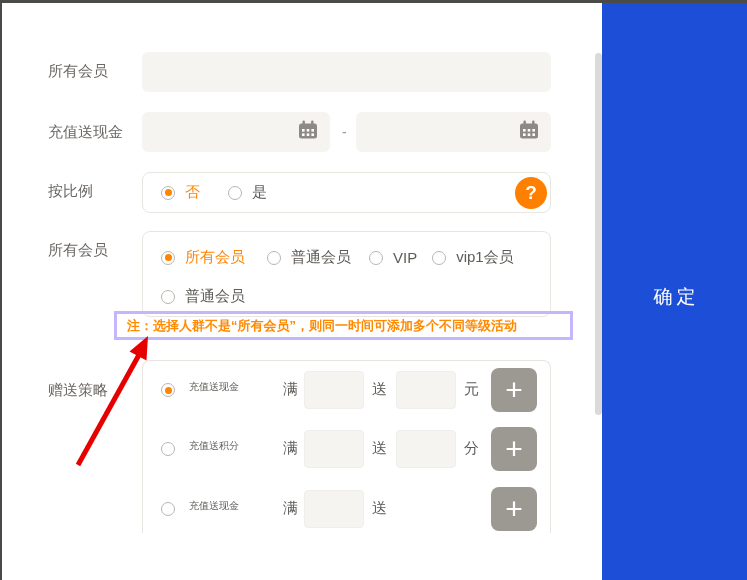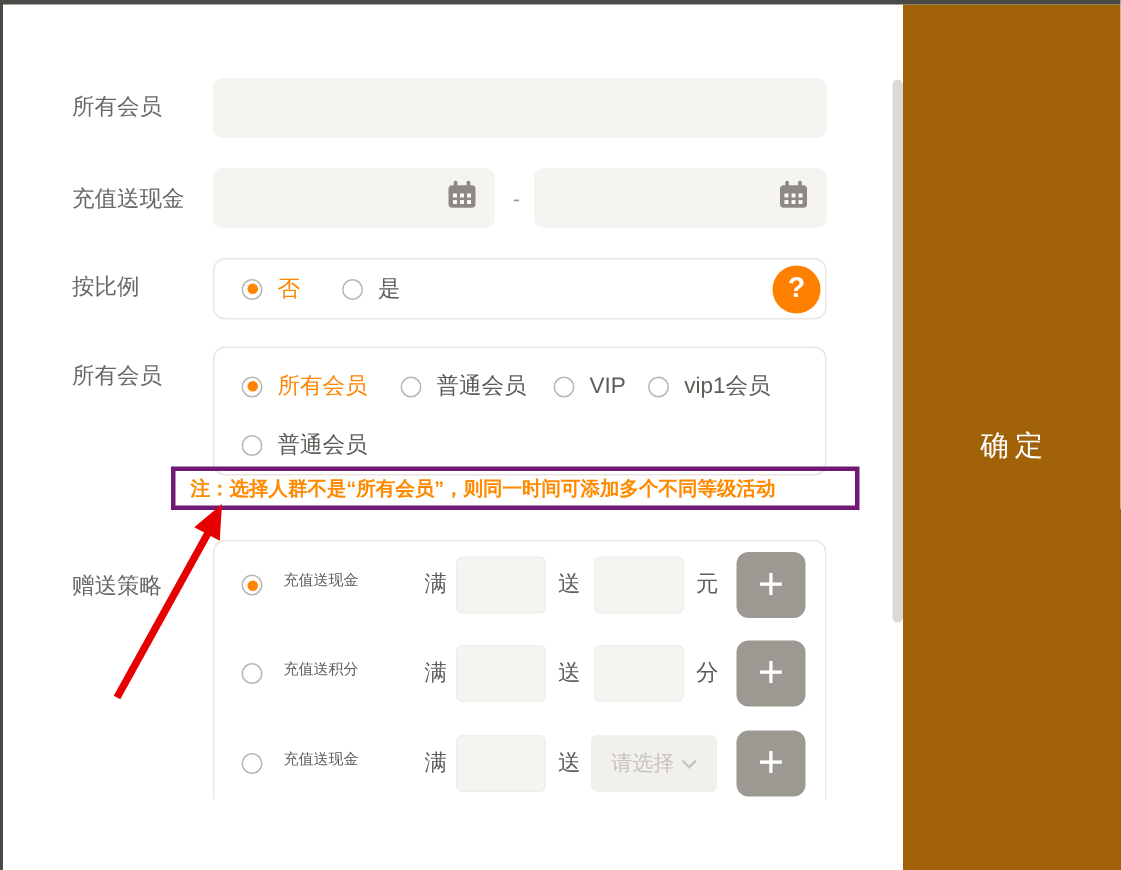--- a/index.html
+++ b/index.html
@@ -4,21 +4,21 @@
 <style>
   html,body{margin:0;padding:0;}
   body{
     width:747px;height:580px;position:relative;background:#ffffff;overflow:hidden;
     font-family:"Liberation Sans","DejaVu Sans",sans-serif;
   }
   .frame-top{position:absolute;left:0;top:0;width:747px;height:3px;background:#4a4a46;z-index:30;}
   .frame-left{position:absolute;left:0;top:0;width:2px;height:580px;background:#4a4a46;z-index:30;}
 
   
-  .confirm-panel{position:absolute;left:602px;top:3px;width:145px;height:577px;background:#a16207;z-index:20;}
+  .confirm-panel{position:absolute;left:602px;top:3px;width:145px;height:577px;background:#1d4ed8;z-index:20;}
   .confirm-btn{
     position:absolute;left:0;top:281px;width:100%;text-align:center;
     color:#ffffff;font-size:19px;letter-spacing:4px;text-indent:4px;cursor:pointer;
   }
   .scroll-thumb{position:absolute;left:595px;top:53px;width:7px;height:362px;background:#dbdad7;border-radius:4px;z-index:10;}
 
   
   .field-label{position:absolute;left:48px;font-size:15px;color:#6b6764;white-space:nowrap;}
 
   
@@ -52,21 +52,21 @@
   .radio-pair{display:flex;align-items:center;}
 
   
   .help-circle{
     position:absolute;right:3px;top:4px;width:32px;height:32px;border-radius:50%;background:#ff8000;
     color:#ffffff;font-size:19px;font-weight:bold;display:flex;align-items:center;justify-content:center;cursor:pointer;
   }
 
   
   .note-box{
-    position:absolute;left:114px;top:311px;width:459px;height:29px;border:3px solid #701a75;
+    position:absolute;left:114px;top:311px;width:459px;height:29px;border:3px solid #c4b5fd;
     box-sizing:border-box;z-index:5;background:transparent;display:flex;align-items:center;
   }
   .note-text{font-size:13px;font-weight:bold;color:#ff8a00;padding-left:10px;white-space:nowrap;}
   .note-arrow{position:absolute;left:60px;top:333px;z-index:6;pointer-events:none;}
 
   
   .s-row{position:absolute;left:0;width:100%;height:44px;}
   .s-radio{position:absolute;left:18px;top:15px;}
   .s-label{position:absolute;left:46px;top:12px;font-size:10px;color:#5f5c58;white-space:nowrap;}
   .s-prefix{position:absolute;left:140px;top:12px;font-size:15px;color:#5f5c58;}
@@ -207,28 +207,20 @@
           <span>+</span>
         </div>
     </div>
 
     <div class="s-row" style="top:126px;">
       <span class="radio s-radio"></span>
       <span class="s-label">充值送现金</span>
       <span class="s-prefix">满</span>
       <input class="text-input s-input1" style="">
       <span class="s-mid">送</span>
-      <div class="coupon-select">
-        <span>请选择</span>
-        <span style="display:inline-flex;">
-          <svg width="11" height="7" viewBox="0 0 11 7">
-              <polyline points="1,1 5.5,5.5 10,1" fill="none" stroke="#c6c2bc" stroke-width="1.6"></polyline>
-            </svg>
-        </span>
-      </div>
       <div class="plus-btn">
           <span>+</span>
         </div>
     </div>
   </div>
 
   <div class="scroll-thumb"></div>
 
   <div class="confirm-panel">
     <div class="confirm-btn">确定</div>

